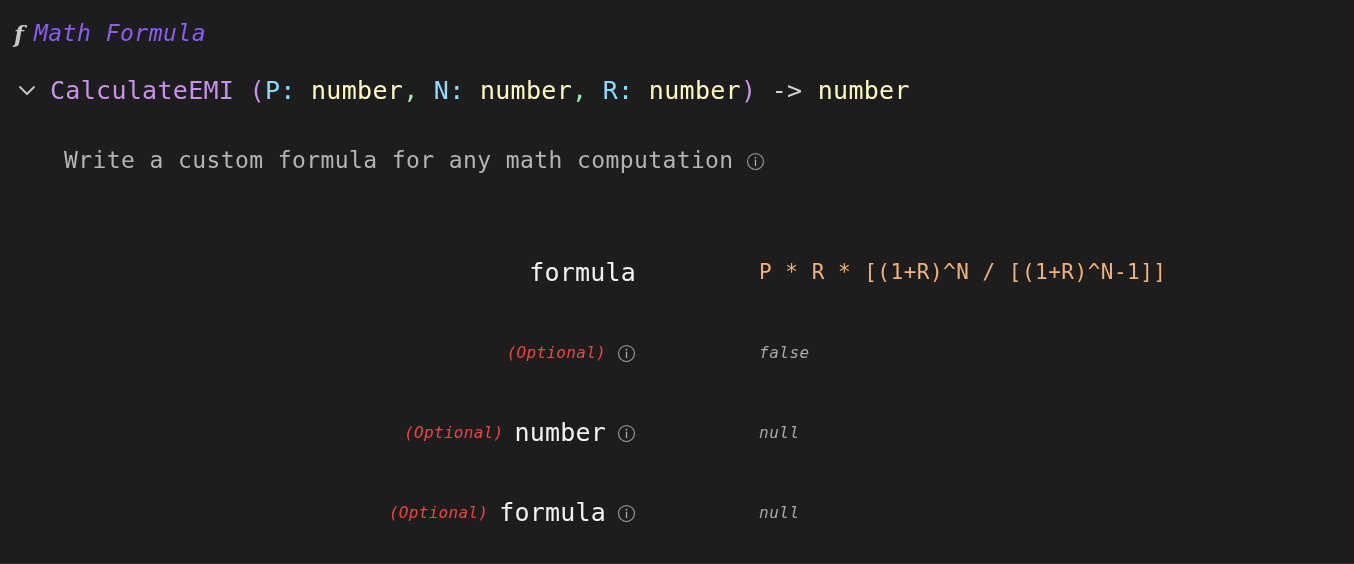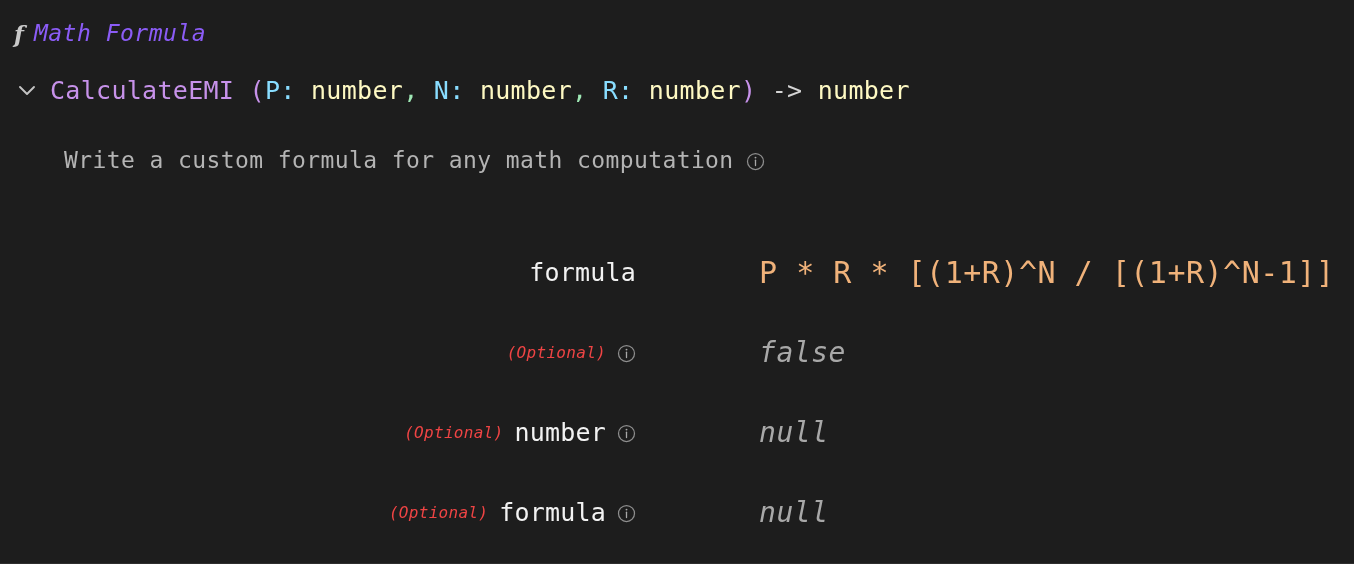--- a/index.html
+++ b/index.html
@@ -140,26 +140,26 @@
   .pname {
     font-size: 25px;
     color: #f2f2f2;
     letter-spacing: 0.2px;
   }
   .pvalue {
     padding-left: 46px;
     white-space: pre;
   }
   .val-formula {
-    font-size: 30px;
+    font-size: 21px;
     color: #f0b27a;
     letter-spacing: 0.5px;
   }
   .val-literal {
-    font-size: 28px;
+    font-size: 16px;
     font-style: italic;
     color: #a8a8a8;
     letter-spacing: 0.5px;
   }
 </style>
 </head>
 <body>
 
 <div class="panel">
 

